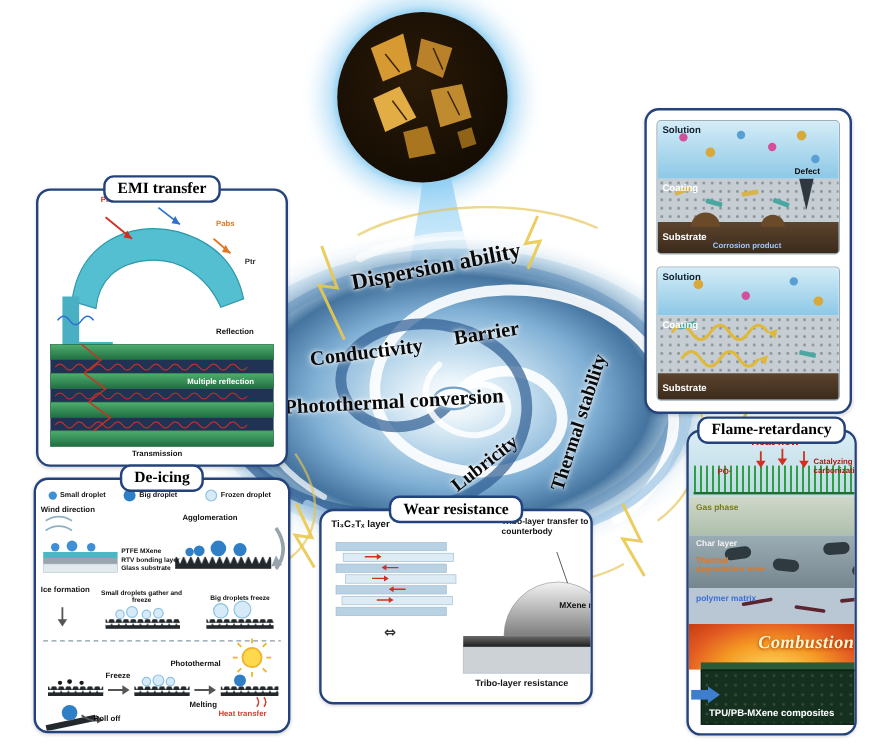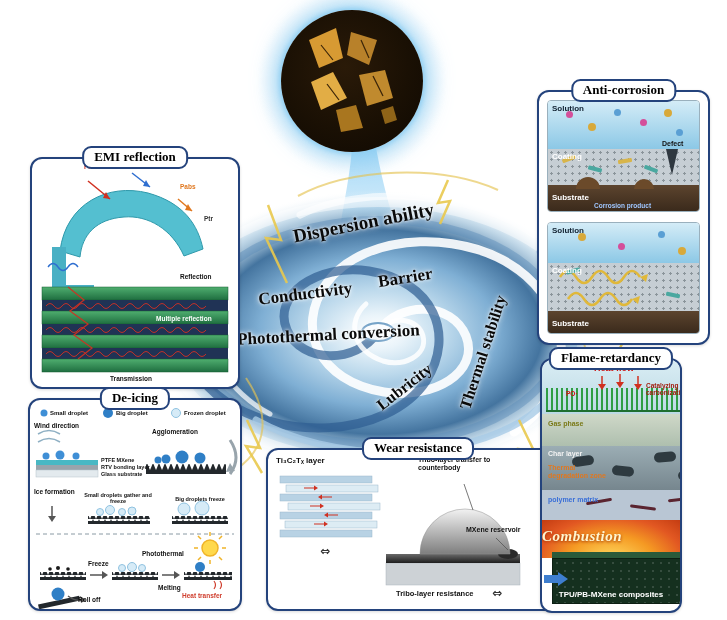--- a/index.html
+++ b/index.html
@@ -96,21 +96,21 @@
   </div>
 
   <div class="prop" style="left:292px;top:212px;font-size:19px;transform:rotate(-11deg)">Dispersion ability</div>
   <div class="prop" style="left:378px;top:268px;font-size:17px;transform:rotate(-9deg)">Barrier</div>
   <div class="prop" style="left:258px;top:284px;font-size:17px;transform:rotate(-7deg)">Conductivity</div>
   <div class="prop" style="left:237px;top:325px;font-size:17px;transform:rotate(-3deg)">Photothermal conversion</div>
   <div class="prop" style="left:420px;top:338px;width:130px;font-size:16px;transform:rotate(-72deg)">Thermal stability</div>
   <div class="prop" style="left:372px;top:378px;font-size:16px;transform:rotate(-38deg)">Lubricity</div>
 
   <section class="panel" style="left:30px;top:157px;width:210px;height:232px">
-    <div class="ptitle">EMI reflection</div>
+    <div class="ptitle">EMI transfer</div>
     <div class="pbody">
       <svg width="206" height="228" viewBox="0 0 206 228" style="position:absolute;left:0;top:0">
         <defs>
           <linearGradient id="gg" x1="0" y1="0" x2="0" y2="1">
             <stop offset="0%" stop-color="#4fae6f"></stop>
               <stop offset="100%" stop-color="#1f6e40"></stop>
           </linearGradient>
         </defs>
         <g>
           <path d="M28,92 C34,44 76,24 116,34 C152,44 166,66 171,90 L152,97 C140,70 116,56 92,58 C64,60 50,76 48,98 Z" fill="#54bfd0" stroke="#2e98aa" stroke-width="1"></path>
@@ -143,21 +143,20 @@
       <span class="t" style="left:100px;top:1px;color:#2f6fd0">Pref</span>
       <span class="t" style="left:148px;top:24px;color:#e07820">Pabs</span>
       <span class="t" style="left:172px;top:56px;color:#333">Ptr</span>
       <span class="t" style="left:148px;top:114px">Reflection</span>
       <span class="t tw" style="left:124px;top:156px;width:74px;color:#fff">Multiple reflection</span>
       <span class="t" style="left:78px;top:216px">Transmission</span>
     </div>
   </section>
 
   <section class="panel" style="left:537px;top:90px;width:173px;height:255px">
-    <div class="ptitle">Anti-corrosion</div>
     <div class="pbody">
 
       <div class="abs" style="left:8px;top:8px;width:153px;height:112px;border:1px solid #9ab0bd;border-radius:4px;overflow:hidden">
         <div class="layer" style="top:0;height:48px;background:linear-gradient(#d4ecf7,#8cc8e6)">
           <span class="ball" style="left:18px;top:10px;width:7px;height:7px;background:#d44f9a"></span>
           <span class="ball" style="left:40px;top:22px;width:8px;height:8px;background:#d8a93a"></span>
           <span class="ball" style="left:66px;top:8px;width:7px;height:7px;background:#5a9fd4"></span>
           <span class="ball" style="left:92px;top:18px;width:7px;height:7px;background:#d44f9a"></span>
           <span class="ball" style="left:116px;top:8px;width:8px;height:8px;background:#d8a93a"></span>
           <span class="ball" style="left:128px;top:28px;width:7px;height:7px;background:#5a9fd4"></span>
@@ -298,21 +297,21 @@
       <span class="t tw" style="left:54px;top:92px;width:68px;font-size:5.5px;text-align:center">Small droplets gather and freeze</span>
       <span class="t tw" style="left:140px;top:96px;width:60px;font-size:5.5px;text-align:center">Big droplets freeze</span>
       <span class="t" style="left:58px;top:160px">Freeze</span>
       <span class="t" style="left:112px;top:150px">Photothermal</span>
       <span class="t" style="left:128px;top:184px">Melting</span>
       <span class="t" style="left:152px;top:192px;color:#d04030">Heat transfer</span>
       <span class="t" style="left:48px;top:196px">Roll off</span>
     </div>
   </section>
 
-  <section class="panel" style="left:266px;top:448px;width:304px;height:163px">
+  <section class="panel" style="left:266px;top:424px;width:228px;height:163px">
     <div class="ptitle">Wear resistance</div>
     <div class="pbody">
       <svg width="257" height="159" viewBox="0 0 257 159" style="position:absolute;left:0;top:0">
         <defs>
           <linearGradient id="ballg" x1="0" y1="0" x2="0" y2="1">
             <stop offset="0%" stop-color="#f2f2f2"></stop>
               <stop offset="100%" stop-color="#7e7e7e"></stop>
           </linearGradient>
           <linearGradient id="tlg" x1="0" y1="0" x2="0" y2="1">
             <stop offset="0%" stop-color="#6a6a6a"></stop>
@@ -341,21 +340,21 @@
       </svg>
       <span class="t" style="left:8px;top:6px;font-size:8px">Ti₃C₂Tₓ layer</span>
       <span class="t tw" style="left:150px;top:6px;width:102px;font-size:7px">Tribo-layer transfer to counterbody</span>
       <span class="t tw" style="left:198px;top:76px;width:56px;font-size:7px">MXene reservoir</span>
       <span class="t" style="left:128px;top:140px;font-size:7.5px">Tribo-layer resistance</span>
       <span class="abs" style="left:52px;top:94px;font:700 12px 'DejaVu Sans',sans-serif;color:#333">⇔</span>
       <span class="abs" style="left:224px;top:136px;font:700 12px 'DejaVu Sans',sans-serif;color:#333">⇔</span>
     </div>
   </section>
 
-  <section class="panel" style="left:540px;top:358px;width:142px;height:255px">
+  <section class="panel" style="left:572px;top:358px;width:142px;height:255px">
     <div class="ptitle">Flame-retardancy</div>
     <div class="pbody">
       <div class="layer" style="top:0;height:54px;background:linear-gradient(#d9edf4,#bcd9e4)"></div>
       <div class="abs" style="left:4px;top:28px;width:160px;height:24px;background:repeating-linear-gradient(90deg,#2f9e44 0 2px,transparent 2px 5px);border-bottom:2px solid #1e6e30"></div>
       <svg width="168" height="54" style="position:absolute;left:0;top:0">
         <path d="M60,16 V26 M78,14 V24 M96,16 V26" stroke="#d03020" stroke-width="1.5"></path>
         <path d="M60,30 l-4,-6 h8 z M78,28 l-4,-6 h8 z M96,30 l-4,-6 h8 z" fill="#d03020"></path>
       </svg>
       <div class="layer" style="top:54px;height:32px;background:linear-gradient(#cfd8c8,#aebfae)"></div>
       <div class="layer" style="top:86px;height:44px;background:linear-gradient(#9badb4,#76868e)"></div>
@@ -370,21 +369,21 @@
       <div class="layer" style="top:160px;height:38px;background:radial-gradient(ellipse at 50% 110%,#ffe066 0%,#f59a23 45%,#e25822 75%,#c43c12 100%)"></div>
       <div class="abs" style="left:10px;top:192px;width:148px;height:8px;background:#2a5a3a"></div>
       <div class="abs" style="left:10px;top:198px;width:148px;height:46px;background:#15301f;background-image:radial-gradient(rgba(255,255,255,.14) 1px,transparent 1.4px);background-size:8px 8px;border:1px solid #0c1f13"></div>
       <span class="t" style="left:52px;top:3px;font-size:9px;color:#cc1111">Heat flow</span>
       <span class="t" style="left:24px;top:30px;color:#cc1111">PO·</span>
       <span class="t tw" style="left:104px;top:22px;width:58px;color:#a02010">Catalyzing carbonization</span>
       <span class="t" style="left:6px;top:60px;font-size:7px;color:#7a7a18">Gas phase</span>
       <span class="t" style="left:6px;top:90px;font-size:7px;color:#f2f2f2">Char layer</span>
       <span class="t tw" style="left:6px;top:104px;width:58px;font-size:7px;color:#e07820">Thermal degradation zone</span>
       <span class="t" style="left:6px;top:136px;font-size:7px;color:#3a6fd8">polymer matrix</span>
-      <div class="abs" style="left:0;right:0;top:168px;text-align:left;font:700 italic 15px 'Liberation Serif',serif;color:#fff6d0;text-shadow:0 1px 3px #a03000;letter-spacing:.5px">Combustion</div>
+      <div class="abs" style="left:0;right:0;top:168px;text-align:right;font:700 italic 15px 'Liberation Serif',serif;color:#fff6d0;text-shadow:0 1px 3px #a03000;letter-spacing:.5px">Combustion</div>
       <div class="abs" style="left:0;right:0;top:230px;text-align:center;font:700 8px 'Liberation Sans',sans-serif;color:#fff">TPU/PB-MXene composites</div>
       <div class="abs" style="left:2px;top:212px">
         <span class="abs" style="left:0;top:3px;width:14px;height:8px;background:#3e7ecf"></span>
         <span class="abs" style="left:14px;top:0;width:0;height:0;border-top:7px solid transparent;border-bottom:7px solid transparent;border-left:10px solid #3e7ecf"></span>
       </div>
     </div>
   </section>
 
 </div>
 

